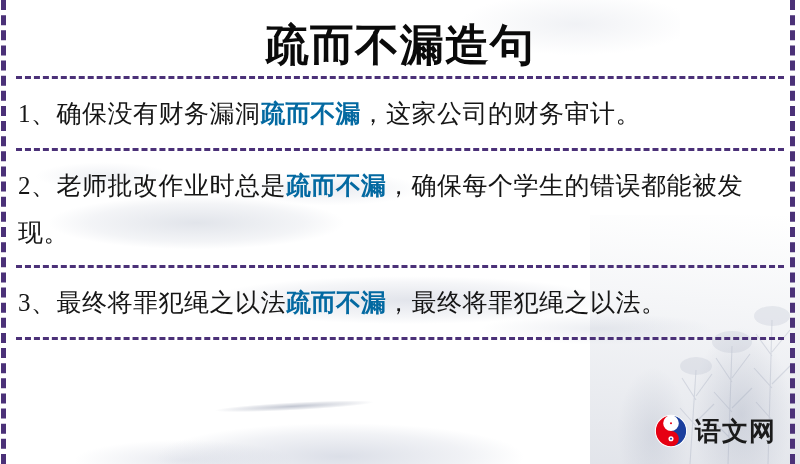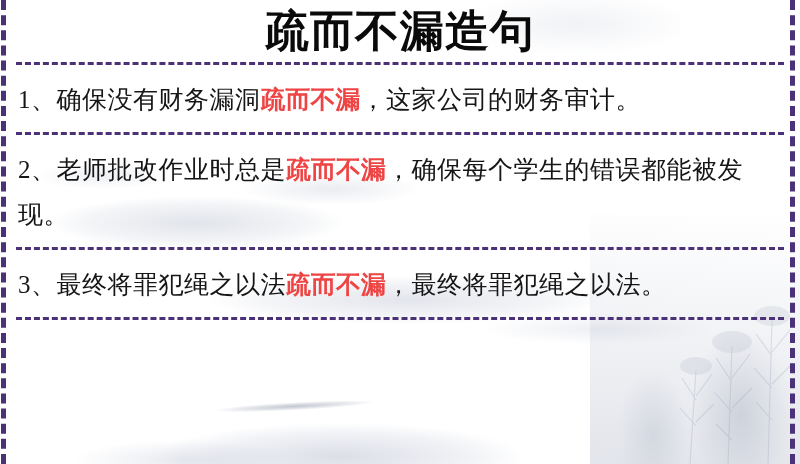--- a/index.html
+++ b/index.html
@@ -109,21 +109,21 @@
   #content {
     position: relative;
     z-index: 2;
     height: 100%;
     box-sizing: border-box;
     padding: 0 16px;
   }
 
   .title {
     margin: 0;
-    padding-top: 8px;
+    padding-top: 22px;
     padding-bottom: 8px;
     text-align: center;
     font-family: "DejaVu Serif", "Liberation Serif", serif;
     font-size: 44px;
     line-height: 1.05;
     font-weight: 700;
     color: #0a0a0a;
     letter-spacing: 1px;
   }
 
@@ -137,23 +137,23 @@
   .sentence {
     font-family: "Liberation Serif", "DejaVu Serif", serif;
     font-size: 25px;
     line-height: 45px;
     color: #161616;
     letter-spacing: 0.5px;
     padding: 12px 0 10px 2px;
     margin: 0;
   }
   .sentence .idiom {
-    color: #ef4444;
+    color: #0369a1;
     font-weight: 700;
-    font-family: Liberation Serif, serif;
+    font-family: Liberation Mono, monospace;
     letter-spacing: 0px;
   }
 
   
   .logo {
     position: absolute;
     right: 24px;
     bottom: 16px;
     z-index: 4;
     display: flex;
@@ -222,14 +222,27 @@
     <hr class="rule">
 
     <p class="sentence">
       <span>3、</span><span>最终将罪犯绳之以法</span><span class="idiom">疏而不漏</span><span>，最终将罪犯绳之以法。</span>
     </p>
 
     <hr class="rule">
 
   </div>
 
+  <div class="logo">
+    <svg class="logo-mark" viewBox="0 0 100 100" aria-hidden="true">
+      <circle cx="50" cy="50" r="46" fill="#ffffff"></circle>
+      <path d="M50 4a46 46 0 0 1 0 92a23 23 0 0 1 0-46a23 23 0 0 0 0-46z" fill="#1b3f9e"></path>
+      <path d="M50 4a46 46 0 0 0 0 92a23 23 0 0 0 0-46a23 23 0 0 1 0-46z" fill="#e60012"></path>
+      <circle cx="50" cy="27" r="7.5" fill="#ffffff"></circle>
+      <circle cx="50" cy="73" r="7.5" fill="#ffffff"></circle>
+      <circle cx="50" cy="27" r="3" fill="#e60012"></circle>
+      <circle cx="50" cy="73" r="3" fill="#1b3f9e"></circle>
+      <circle cx="50" cy="50" r="46" fill="none" stroke="#ffffff" stroke-width="3"></circle>
+    </svg>
+    <span class="logo-text">语文网</span>
+  </div>
 
 </div>
 
 </body></html>

